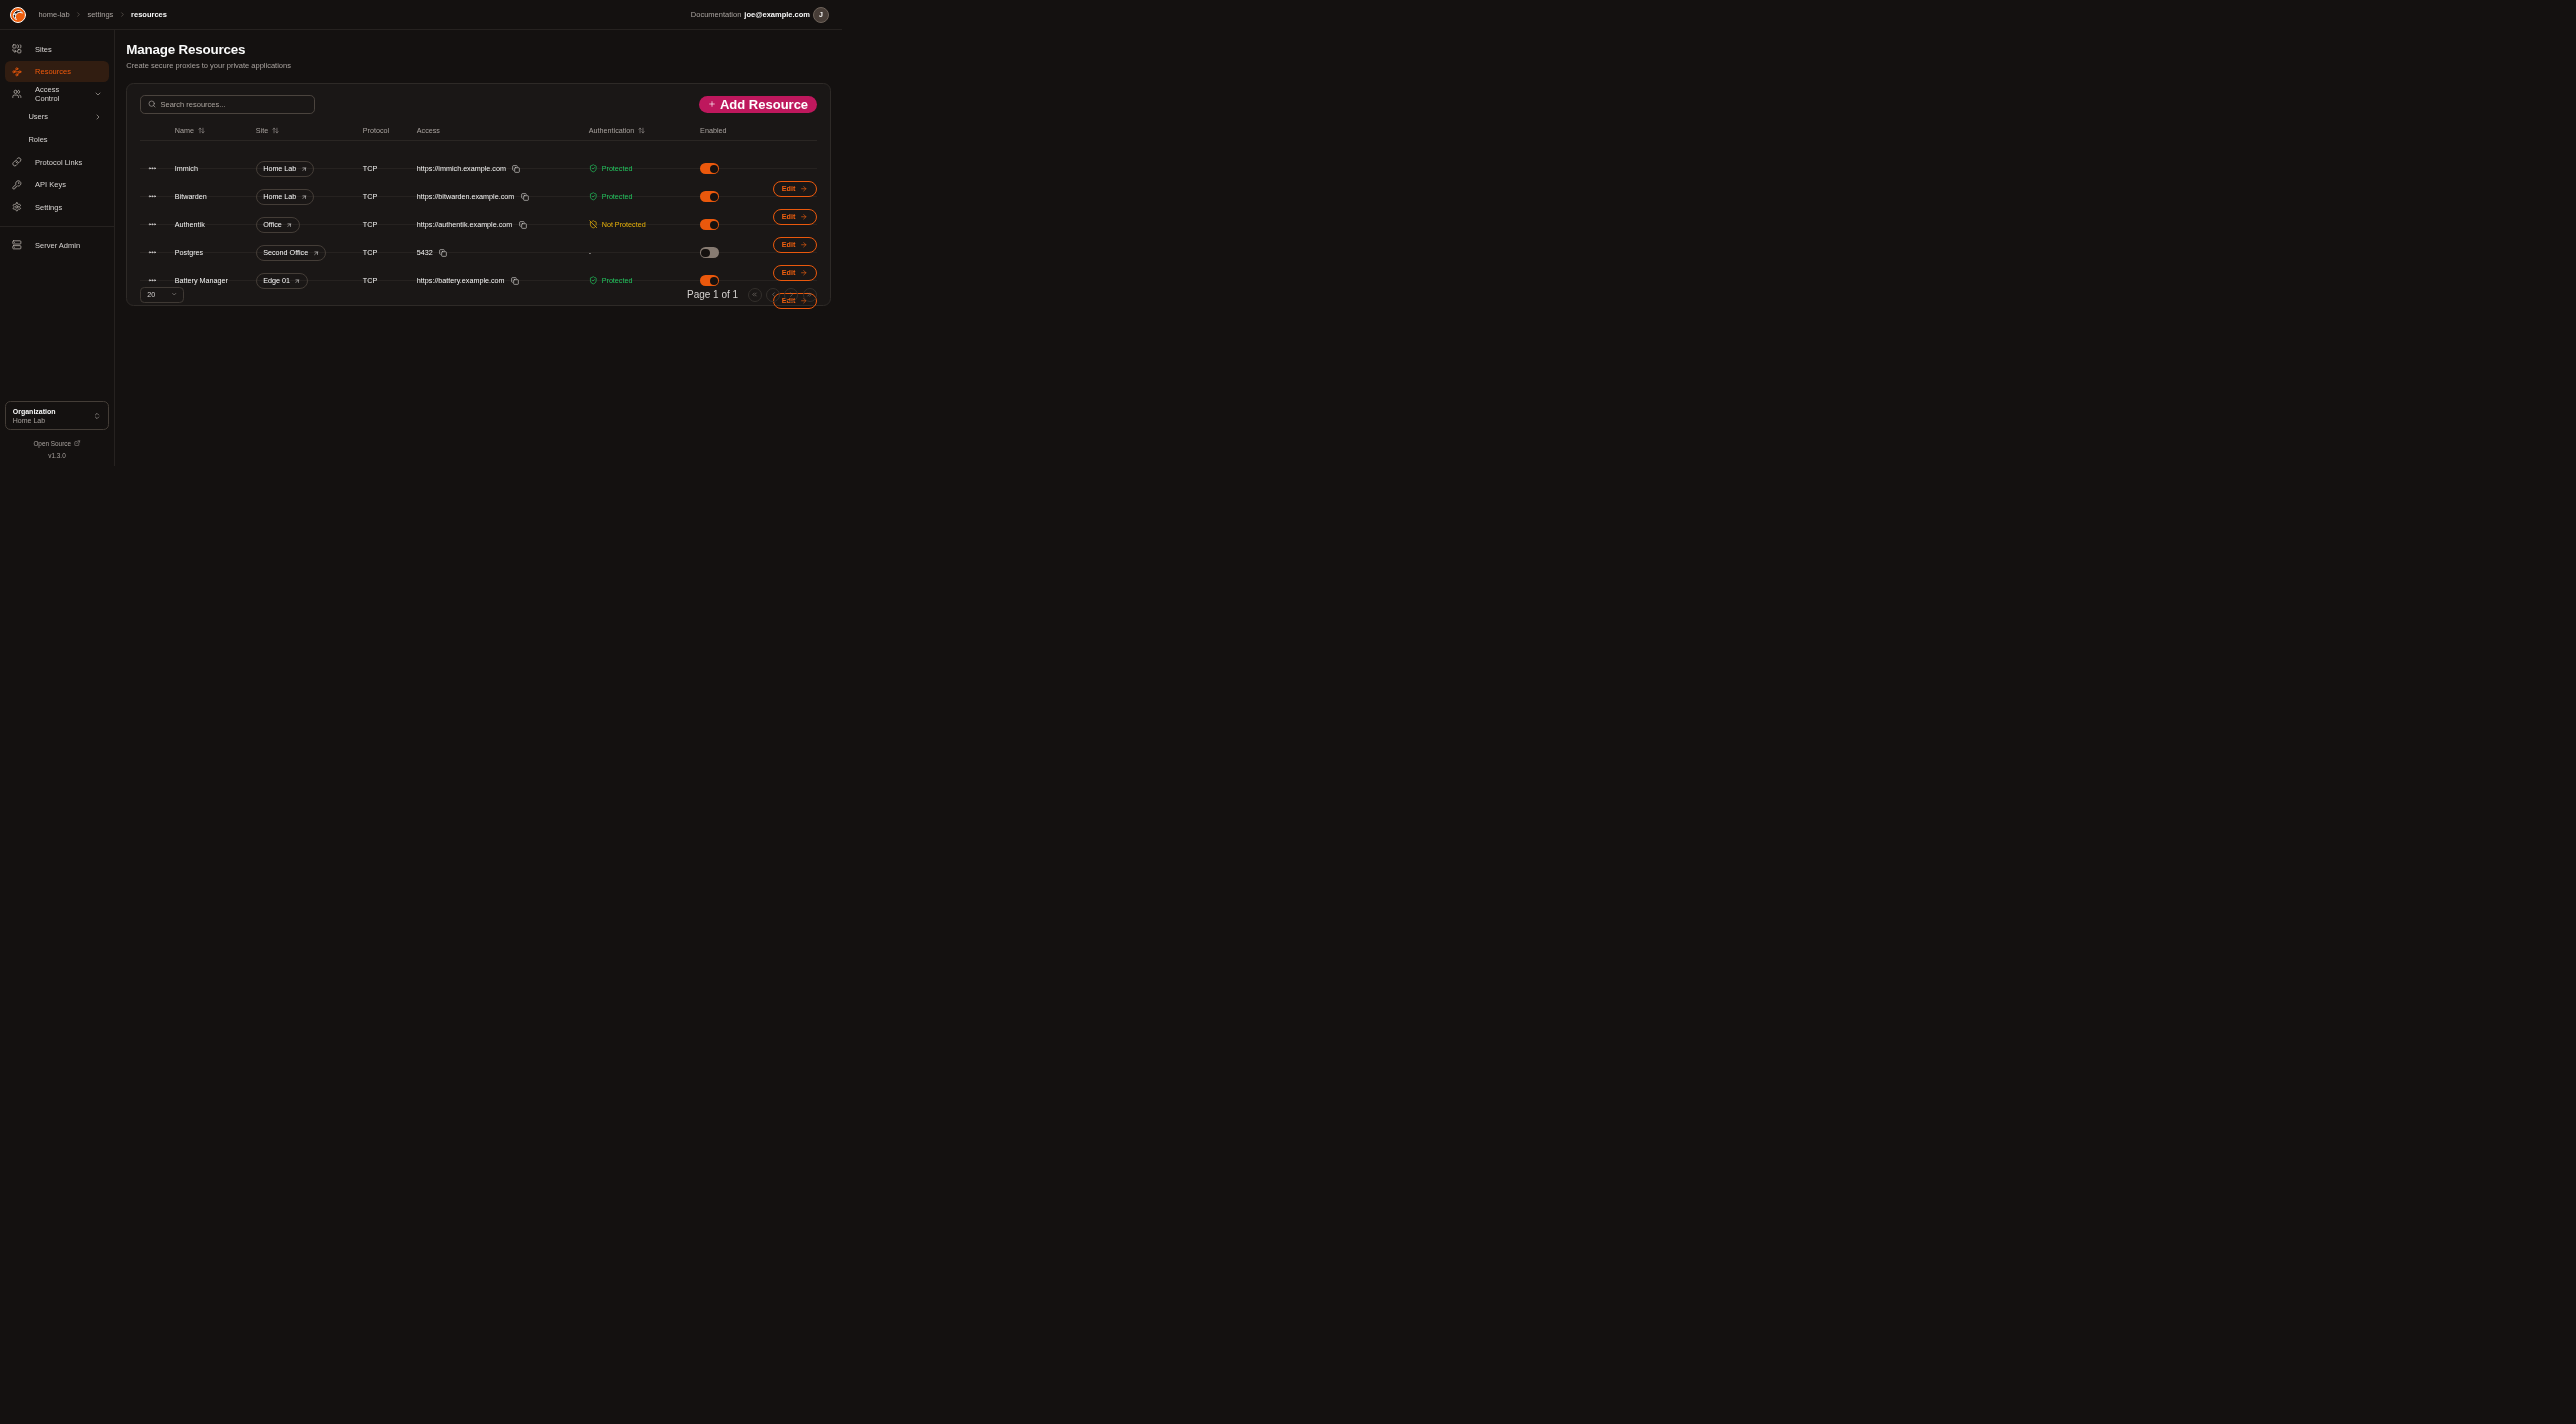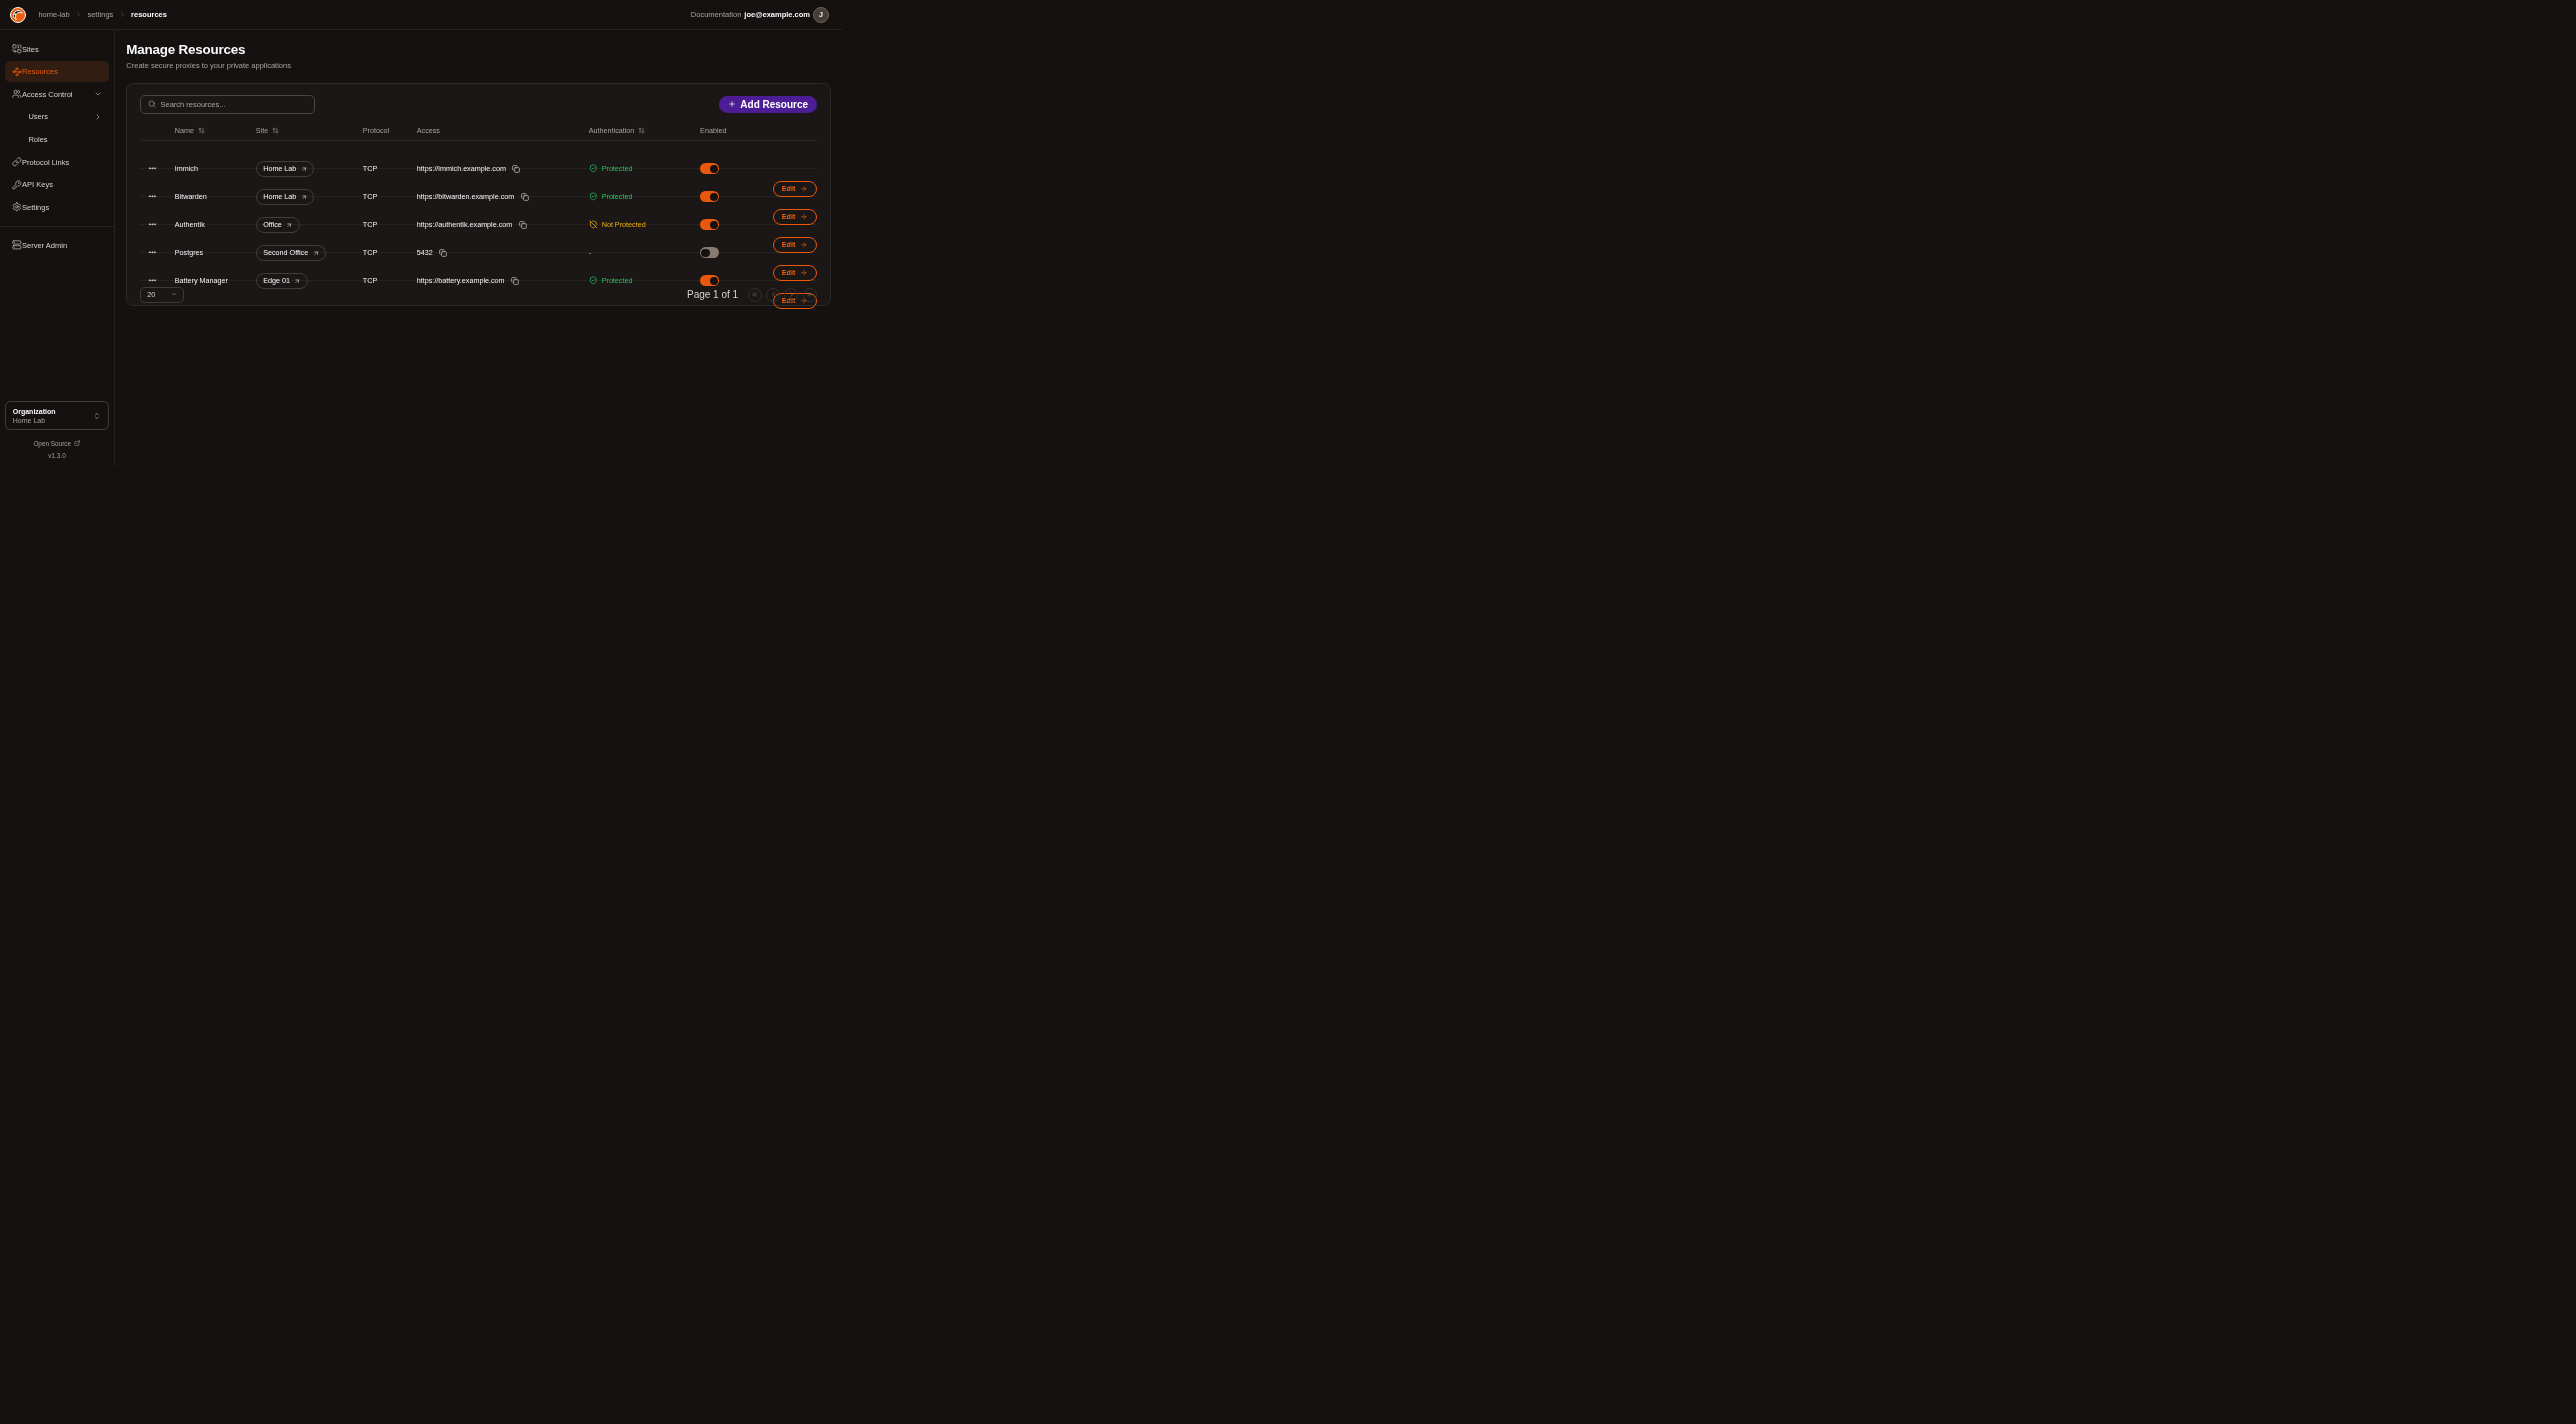--- a/index.html
+++ b/index.html
@@ -37,21 +37,21 @@
   
   .shell { display:flex; height:436px; }
 
   
   .sidebar {
     width:115px; flex:none; border-right:0.5px solid #262220;
     display:flex; flex-direction:column; padding:8.6px 5.4px 7.5px;
   }
   .nav { display:flex; flex-direction:column; gap:1.6px; }
   .nav-item {
-    display:flex; align-items:center; gap:0;
+    display:flex; align-items:center; gap:13px;
     height:21px; padding:0 7px; border-radius:5.4px;
     color:#d6d3d1; font-size:7.5px; cursor:pointer; background:transparent; border:none;
     text-align:left; font-family:inherit;
   }
   .nav-item .icon { color:#b7b1ab; }
   .nav-item.active { background:#311d11; color:#f0590b; }
   .nav-item.active .icon { color:#f0590b; }
   .nav-item .trail { margin-left:auto; color:#b7b1ab; }
   .nav-item.sub { padding-left:23px; }
   .nav-divider { border-top:0.5px solid #262220; margin:6.4px -5.4px; }
@@ -86,21 +86,21 @@
     display:flex; align-items:center; gap:4.8px; padding:0 6.4px; background:transparent;
   }
   .search-box .icon { color:#a8a29e; }
   .search-box input {
     background:transparent; border:none; outline:none; color:#e7e5e4;
     font-size:7.5px; width:100%; font-family:inherit;
   }
   .search-box input::placeholder { color:#aaa39d; }
   .add-btn {
     height:17px; padding:0 8.6px; border-radius:536px; border:none;
-    background:#4c1d95; color:#fff; font-size:10px; font-weight:700;
+    background:#be185d; color:#fff; font-size:13px; font-weight:700;
     display:flex; align-items:center; gap:4.3px; cursor:pointer; font-family:inherit;
   }
 
   
   .tgrid { display:grid; grid-template-columns:21.5px 81px 107px 54px 172px 105px 75px 1fr; align-items:center; }
   .thead { margin-top:7.5px; height:19.3px; color:#a8a29e; font-size:7.2px; border-bottom:0.5px solid #2a2623; }
   .th { display:flex; align-items:center; gap:3.8px; padding-left:13px; }
   .th .icon { color:#a8a29e; cursor:pointer; }
   .th.first { padding-left:5.4px; }
   .th.enabled-col { padding-left:19.3px; }

